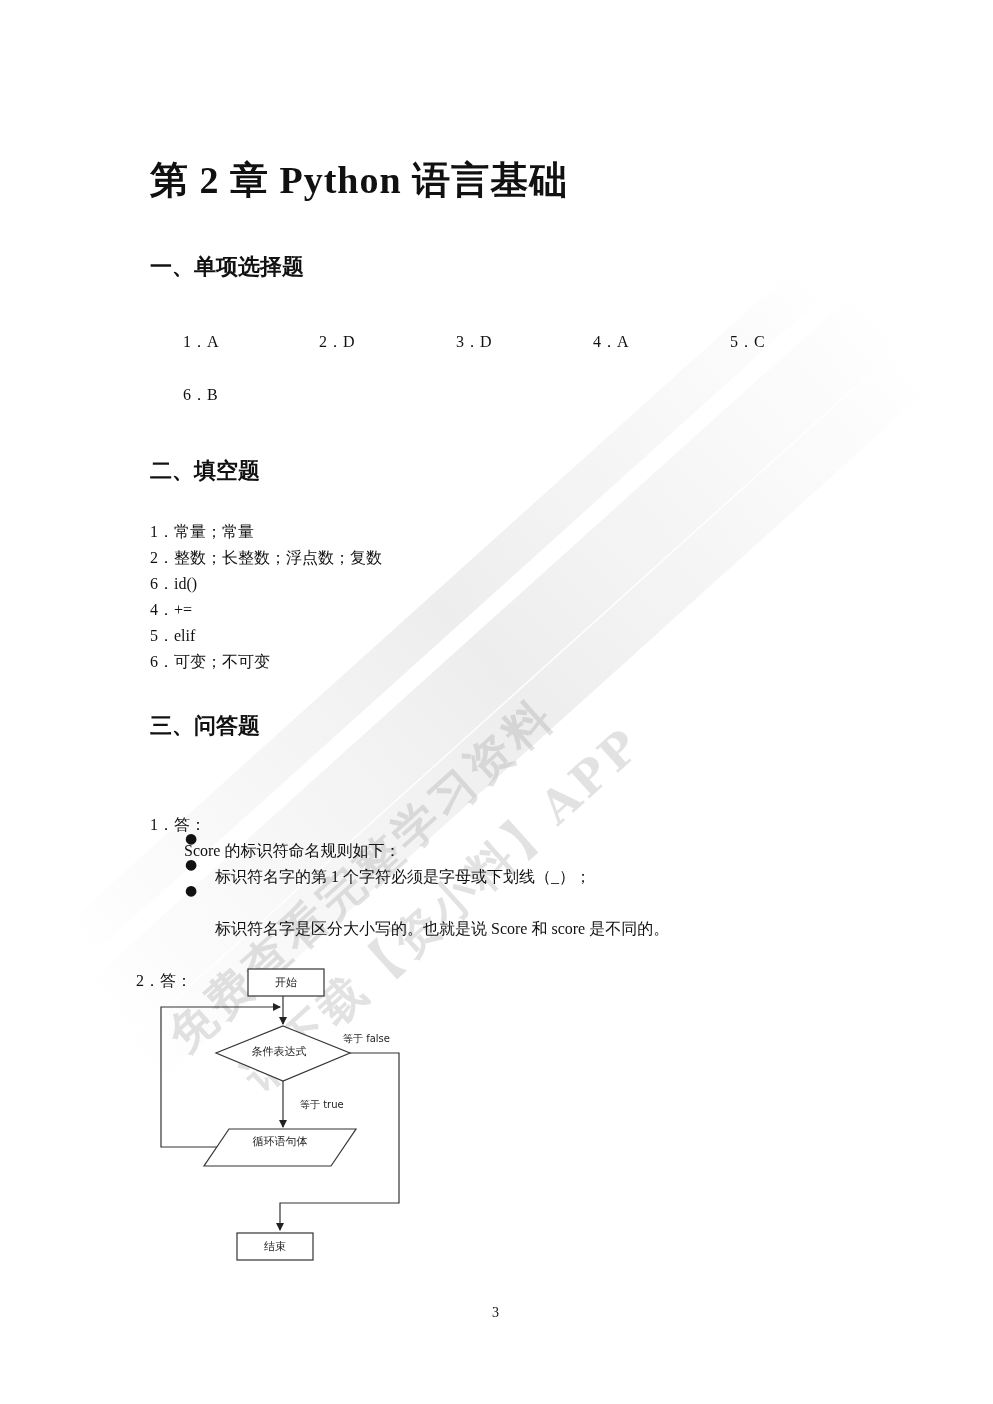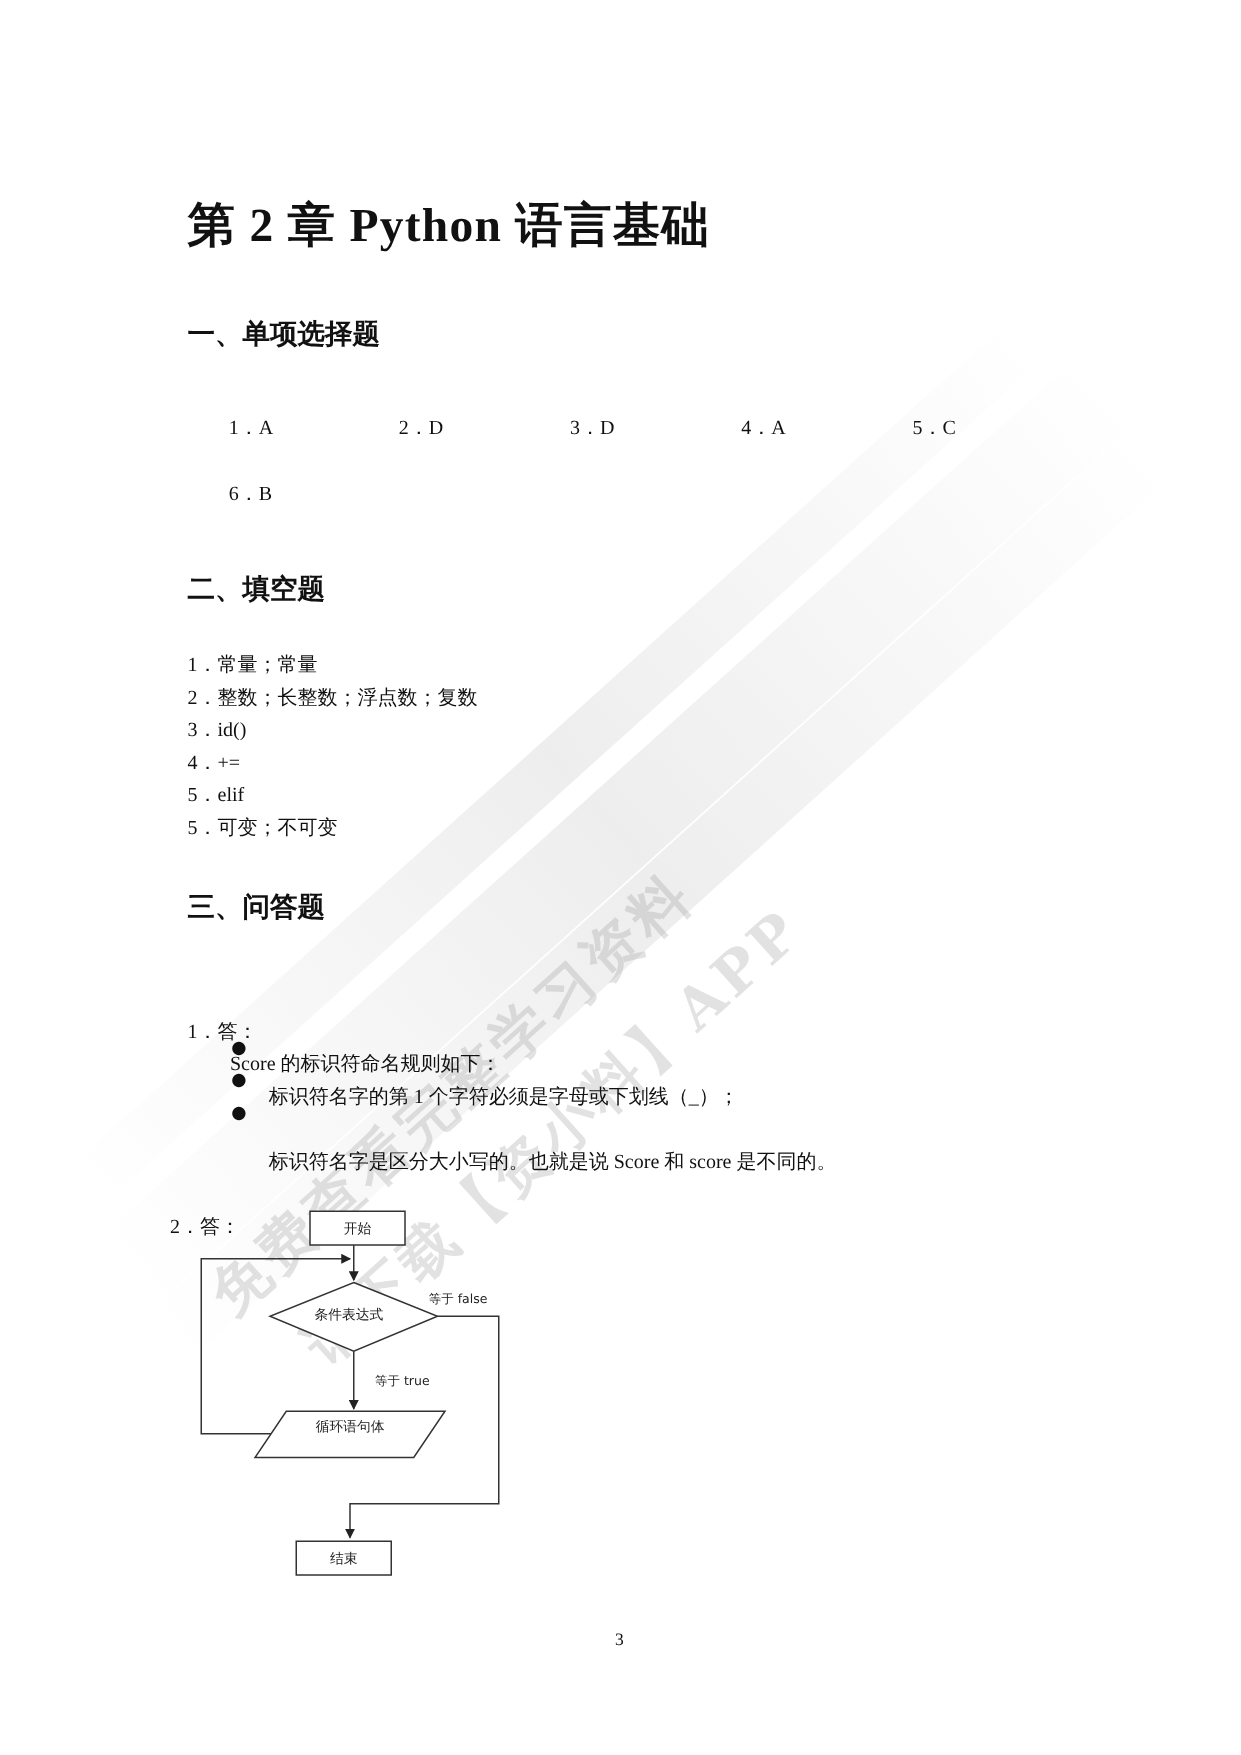--- a/index.html
+++ b/index.html
@@ -37,24 +37,24 @@
   <div class="mc" style="left:183px; top:332px;">1．A</div>
   <div class="mc" style="left:319px; top:332px;">2．D</div>
   <div class="mc" style="left:456px; top:332px;">3．D</div>
   <div class="mc" style="left:593px; top:332px;">4．A</div>
   <div class="mc" style="left:730px; top:332px;">5．C</div>
   <div class="mc" style="left:183px; top:385px;">6．B</div>
 
   <div class="h2" style="top:456px;">二、填空题</div>
   <div class="fill" style="top:522px;">1．常量；常量</div>
   <div class="fill" style="top:548px;">2．整数；长整数；浮点数；复数</div>
-  <div class="fill" style="top:574px;">3．id()</div>
+  <div class="fill" style="top:574px;">6．id()</div>
   <div class="fill" style="top:600px;">4．+=</div>
   <div class="fill" style="top:626px;">5．elif</div>
-  <div class="fill" style="top:652px;">5．可变；不可变</div>
+  <div class="fill" style="top:652px;">6．可变；不可变</div>
 
   <div class="h2" style="top:711px;">三、问答题</div>
   <div class="q-line" style="left:150px; top:777px;">1．答：</div>
   <div class="q-line" style="left:184px; top:803px;">Score 的标识符命名规则如下：</div>
 
   <div class="bullet" style="top:830px;">●</div>
   <div class="q-line" style="left:215px; top:829px;">标识符名字的第 1 个字符必须是字母或下划线（_）；</div>
   <div class="bullet" style="top:856px;">●</div>
   <div class="bullet" style="top:882px;">●</div>
   <div class="q-line" style="left:215px; top:881px;">标识符名字是区分大小写的。也就是说 Score 和 score 是不同的。</div>

